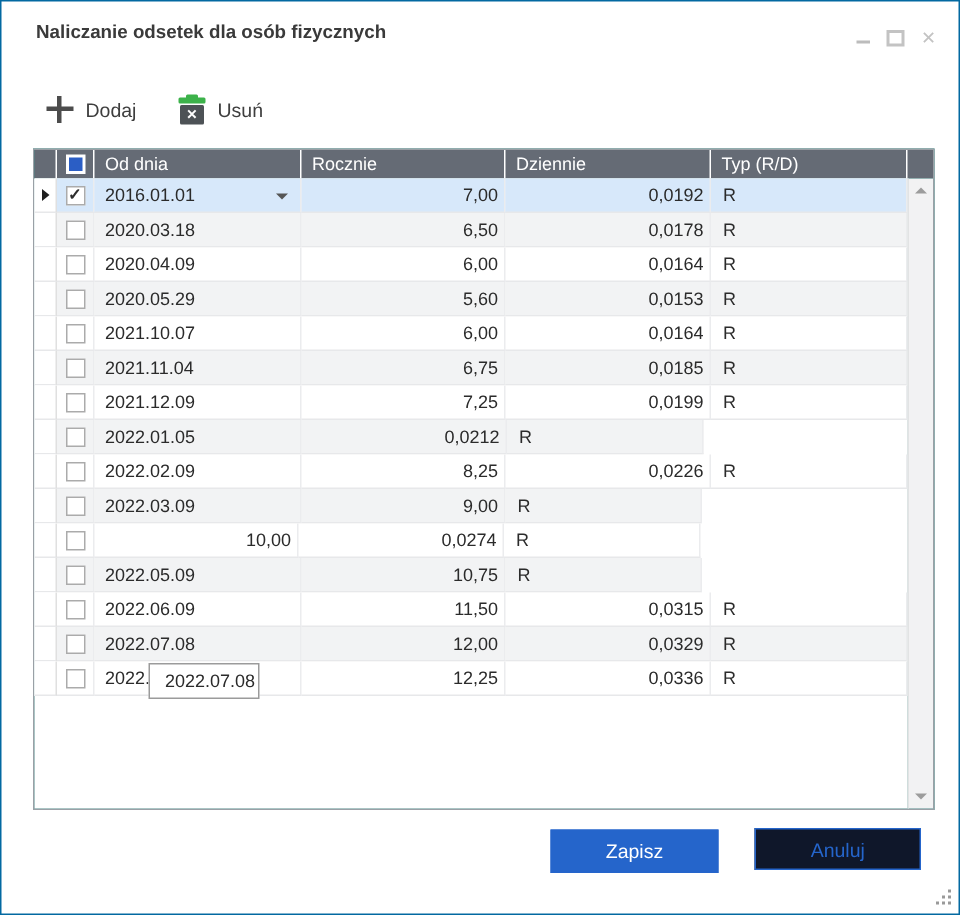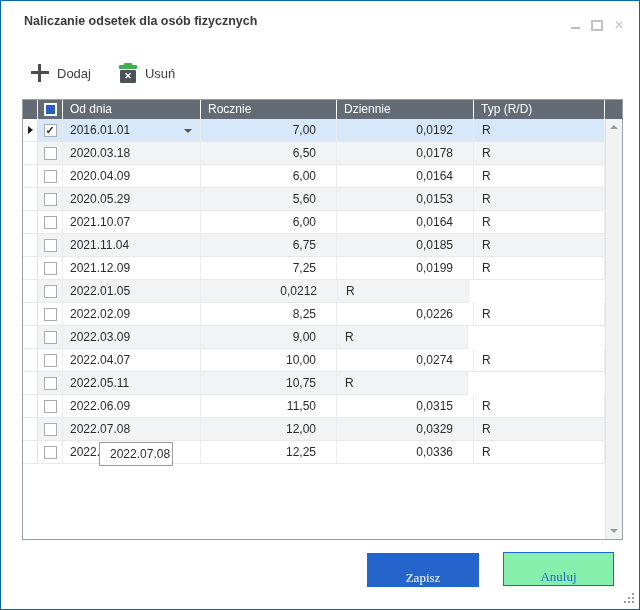--- a/index.html
+++ b/index.html
@@ -55,37 +55,37 @@
     border-right:1px solid #ebecee;border-bottom:1px solid #e7e8ea;white-space:nowrap;background:transparent}
   .row.alt .cell{background:var(--stripe)}
   .row.sel .cell{background:var(--selected_row)}
   .cell.c-ind{background:#fff !important;display:flex;align-items:center;justify-content:center;border-right:1px solid #e0e0e0}
   .cur{width:0;height:0;border-left:5px solid #1f1f1f;border-top:4px solid transparent;border-bottom:4px solid transparent;display:block}
   .cbc{display:flex;align-items:center;justify-content:center}
   .cbx{width:13px;height:13px;box-sizing:border-box;background:#fff;border:1px solid #ababab;display:block;
     font-size:11px;line-height:11px;text-align:center;color:#2d2d2d;font-weight:bold}
   .datec{padding-left:7px;position:relative}
   .dval{display:inline}
-  .num{text-align:right;padding-right:20px}
+  .num{text-align:right;padding-right:4px}
   .typ{padding-left:8px}
   .dd{position:absolute;right:8px;top:10px;width:0;height:0;display:block;
     border-left:4px solid transparent;border-right:4px solid transparent;border-top:4px solid #555}
   .editor{position:absolute;left:36px;top:1px;width:74px;height:24px;box-sizing:border-box;background:#fff;
     border:1px solid #9b9b9b;line-height:22px;padding-left:10px;font-size:12px;color:#2b2b2b;z-index:6}
 
   .vscroll{position:absolute;top:19px;right:0;width:17px;bottom:0;background:#f2f2f3;border-left:1px solid #e2e3e4;
     box-sizing:border-box;display:flex;flex-direction:column;justify-content:space-between;align-items:center;padding:6px 0}
   .sarrow{width:0;height:0;display:block}
   .sarrow.up{border-left:4px solid transparent;border-right:4px solid transparent;border-bottom:4px solid #9c9c9c}
   .sarrow.down{border-left:4px solid transparent;border-right:4px solid transparent;border-top:4px solid #9c9c9c}
 
   
-  .btn{position:absolute;font-family:Liberation Serif, serif;font-size:13px;box-sizing:border-box;cursor:default;padding:16px}
+  .btn{position:absolute;font-family:Liberation Sans, sans-serif;font-size:13px;box-sizing:border-box;cursor:default;padding:0}
   .btn.primary{left:366px;top:552px;width:112px;height:29px;background:var(--accent);color:#fff;border:1px solid var(--accent)}
-  .btn.secondary{left:502px;top:551px;width:111px;height:14px;background:#86efac;color:var(--accent);border:1px solid var(--accent)}
+  .btn.secondary{left:502px;top:551px;width:111px;height:28px;background:#0f172a;color:var(--accent);border:1px solid var(--accent)}
 
   .grip{position:absolute;right:4px;bottom:5px;width:11px;height:11px}
   .grip::before{content:"";position:absolute;left:0;top:0;width:2px;height:2px;background:transparent;
     box-shadow:8px 0 0 #9a9a9a,8px 4px 0 #9a9a9a,4px 4px 0 #9a9a9a,8px 8px 0 #9a9a9a,4px 8px 0 #9a9a9a,0 8px 0 #9a9a9a}
 </style>
 </head>
 <body>
 
 <div class="window">
 
@@ -235,31 +235,30 @@
           </div>
           <div class="cell c-date datec"><div class="dval">2022.03.09</div></div>
           <div class="cell c-y num">9,00</div>
           <div class="cell c-t typ">R</div>
         </div>
         <div class="row">
           <div class="cell c-ind"></div>
           <div class="cell c-cb cbc">
             <div class="cbx"></div>
           </div>
-          <div class="cell c-date datec"><div class="dval">2022.04.07</div></div>
           <div class="cell c-y num">10,00</div>
           <div class="cell c-d num">0,0274</div>
           <div class="cell c-t typ">R</div>
         </div>
         <div class="row alt">
           <div class="cell c-ind"></div>
           <div class="cell c-cb cbc">
             <div class="cbx"></div>
           </div>
-          <div class="cell c-date datec"><div class="dval">2022.05.11</div></div>
+          <div class="cell c-date datec"><div class="dval">2022.05.09</div></div>
           <div class="cell c-y num">10,75</div>
           <div class="cell c-t typ">R</div>
         </div>
         <div class="row">
           <div class="cell c-ind"></div>
           <div class="cell c-cb cbc">
             <div class="cbx"></div>
           </div>
           <div class="cell c-date datec"><div class="dval">2022.06.09</div></div>
           <div class="cell c-y num">11,50</div>

